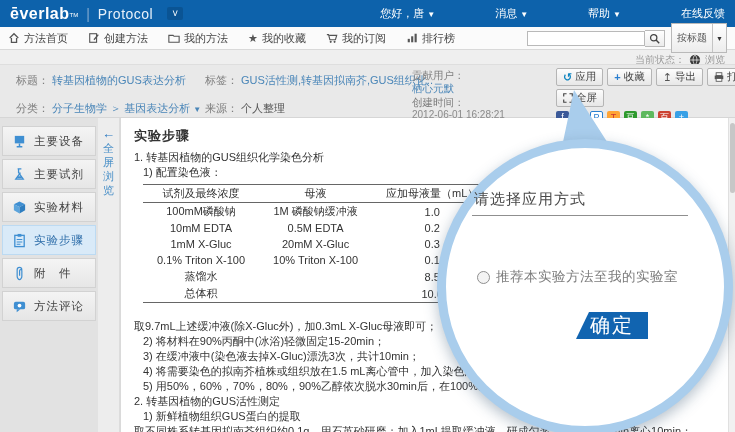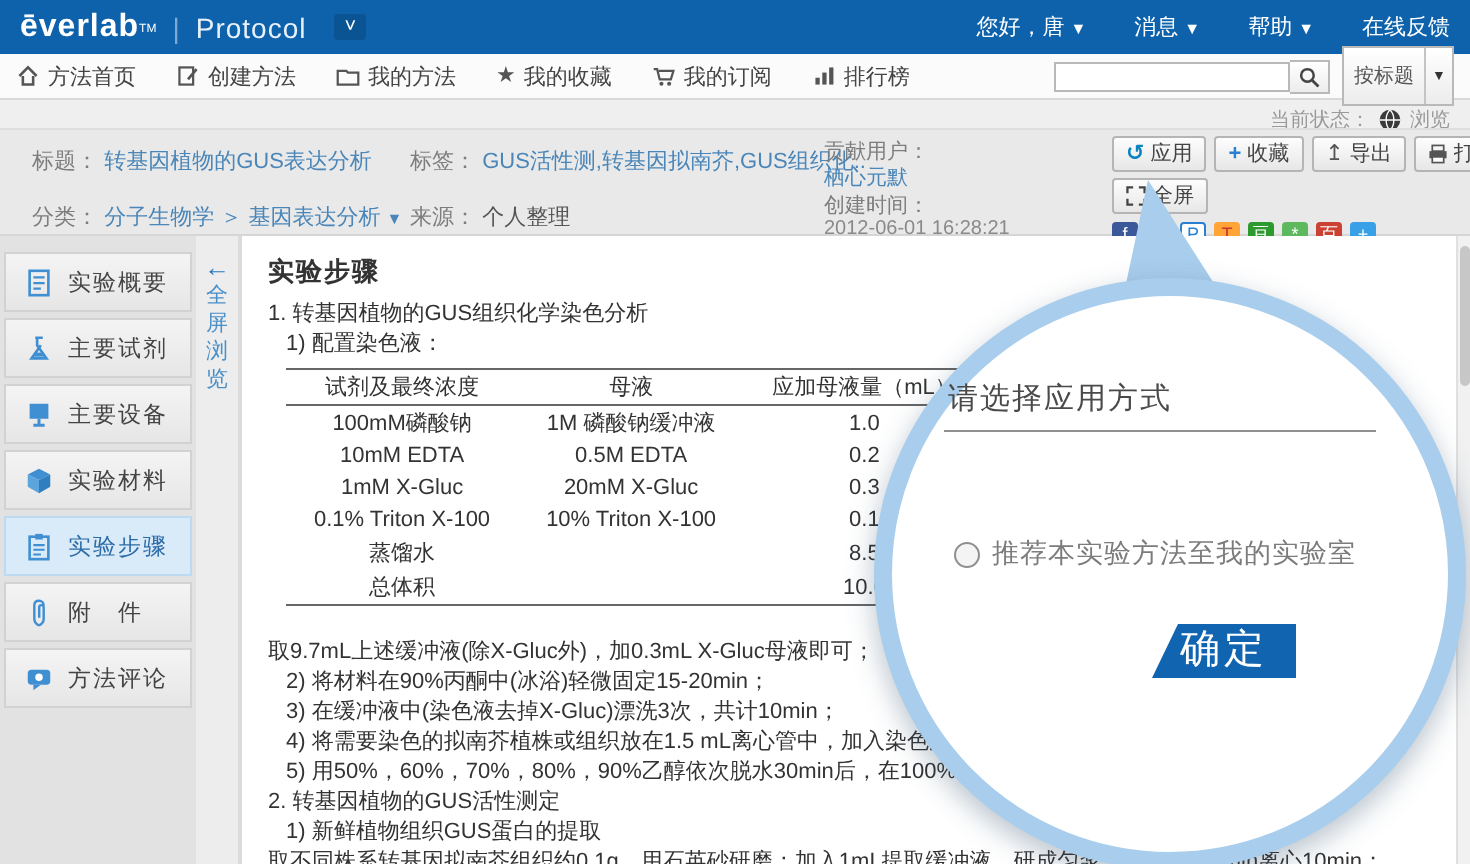--- a/index.html
+++ b/index.html
@@ -9,21 +9,21 @@
 
   
   .topbar { position:absolute; left:0; top:0; width:735px; height:27px; background:#0d62ab;
             display:flex; align-items:center; padding:0 10px; color:#fff; }
   .logo { font-size:16px; font-weight:bold; letter-spacing:.5px; }
   .logo-tm { font-size:6px; vertical-align:top; position:relative; top:1px; }
   .logo-div { margin:0 8px; color:#7fa9cf; font-size:14px; }
   .product { font-size:14px; color:#e8f1fa; letter-spacing:.5px; }
   .top-chevron { margin-left:14px; font-size:10px; background:#0a5494; border-radius:2px; padding:1px 5px; cursor:pointer; }
   .topmenu { margin-left:auto; display:flex; gap:24px; font-size:11px; align-items:center; }
-  .topmenu .tm-item { cursor:pointer; white-space:nowrap; }
+  .topmenu .tm-item { cursor:pointer; white-space:nowrap;margin-left:36px; }
   .caret { font-size:8px; margin-left:3px; }
 
   
   .navbar { position:absolute; left:0; top:27px; width:735px; height:23px; background:#fbfbfb;
             border-bottom:1px solid #d9d9d9; display:flex; align-items:center; padding:0 8px; }
   .nav-item { display:flex; align-items:center; gap:4px; font-size:11px; color:#444; margin-right:20px; cursor:pointer; white-space:nowrap; }
   .nav-item svg, .nav-item .ch-ic { flex:0 0 auto; }
   .ch-ic { font-size:11px; color:#555; line-height:1; }
   .nav-right { margin-left:auto; display:flex; align-items:center; }
   .search-input { width:118px; height:15px; border:1px solid #b9b9b9; background:#fff; font-size:10px; padding:0 4px; }
@@ -250,38 +250,31 @@
         <span class="share-ic" style="background:#cc4232">百</span>
         <span class="share-ic" style="background:#37a0e6">+</span>
       </div>
     </div>
   </div>
 
   <div class="main">
     <div class="sidebar">
       <div class="side-item">
         <svg width="15" height="15" viewBox="0 0 16 16">
-            <rect x="3" y="1.5" width="10" height="13" fill="none" stroke="#3f8fd2" stroke-width="1.4"></rect>
-            <path d="M5 5 H11 M5 8 H11 M5 11 H9" stroke="#3f8fd2" stroke-width="1.2"></path>
-          </svg>
-        <span>实验概要</span>
+            <rect x="3" y="2" width="10" height="8" fill="#3f8fd2"></rect>
+            <path d="M8 10 V13 M5 13.5 H11" stroke="#3f8fd2" stroke-width="1.6"></path>
+          </svg>
+        <span>主要设备</span>
         </div>
       <div class="side-item">
         <svg width="15" height="15" viewBox="0 0 16 16">
             <path d="M6 2 H10 M7 2 V6 L12 13 H4 L9 6" fill="none" stroke="#3f8fd2" stroke-width="1.4"></path>
             <path d="M5.5 11 H10.5" stroke="#3f8fd2" stroke-width="2.2"></path>
           </svg>
         <span>主要试剂</span>
-        </div>
-      <div class="side-item">
-        <svg width="15" height="15" viewBox="0 0 16 16">
-            <rect x="3" y="2" width="10" height="8" fill="#3f8fd2"></rect>
-            <path d="M8 10 V13 M5 13.5 H11" stroke="#3f8fd2" stroke-width="1.6"></path>
-          </svg>
-        <span>主要设备</span>
         </div>
       <div class="side-item">
         <svg width="15" height="15" viewBox="0 0 16 16">
             <path d="M8 1.5 L14 4.5 L8 7.5 L2 4.5 Z" fill="#3f8fd2"></path>
             <path d="M2 4.5 V11 L8 14.5 V7.5 Z" fill="#5ba4dc"></path>
             <path d="M14 4.5 V11 L8 14.5 V7.5 Z" fill="#2f7ec0"></path>
           </svg>
         <span>实验材料</span>
         </div>
       <div class="side-item active">

